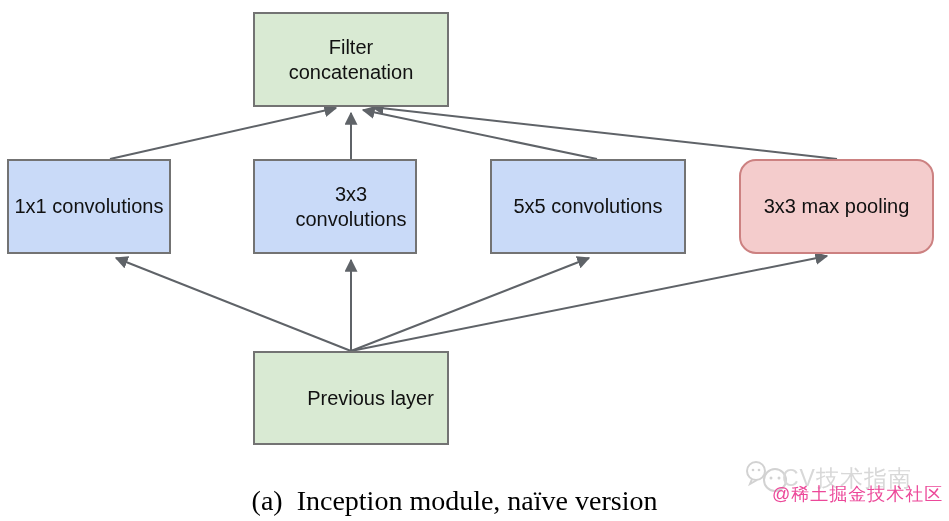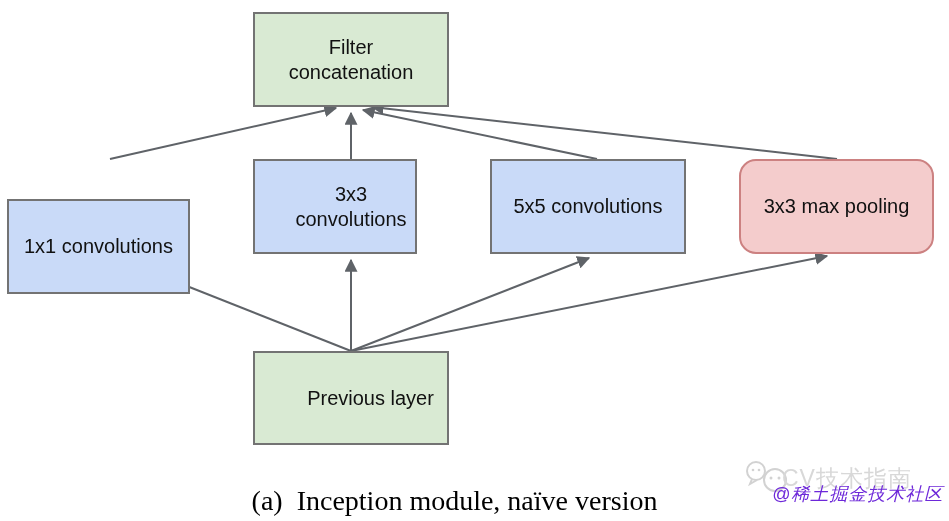--- a/index.html
+++ b/index.html
@@ -28,21 +28,21 @@
     color: #111111;
     line-height: 1.25;
   }
   .node .label { display: inline-block; }
   .green { background: #d9ead3; }
   .blue  { background: #c9daf8; }
   .red   { background: #f4cccc; border-color: #cc8181; }
 
   .node-filter   { left: 253px; top: 12px;  width: 196px; height: 95px; }
   .node-filter .label { max-width: 135px; }
-  .node-conv1    { left: 7px;   top: 159px; width: 183px; height: 95px; margin-top: 40px; }
+  .node-conv1    { left: 7px;   top: 159px; width: 164px; height: 95px; }
   .node-conv3    { left: 253px; top: 159px; width: 164px; height: 95px; padding-left: 32px; }
   .node-conv5    { left: 490px; top: 159px; width: 196px; height: 95px; }
   .node-pool     { left: 739px; top: 159px; width: 195px; height: 95px; border-radius: 17px; }
   .node-previous { left: 253px; top: 351px; width: 196px; height: 94px; padding-left: 39px; }
 
   .caption {
     position: absolute;
     left: 0; right: 40px;
     top: 474px;
     text-align: center;
@@ -67,23 +67,22 @@
     font-size: 23px;
     letter-spacing: 1px;
     color: #d8d8d8;
     white-space: nowrap;
   }
   .wm-community {
     position: absolute;
     left: 30px; top: 27px;
     font-size: 18px;
     letter-spacing: 1px;
-    color: #6d28d9;
+    color: #ec4899;
     white-space: nowrap;
-    font-style: italic;
   }
 </style>
 </head>
 <body>
 
 <div class="canvas">
 
   <svg class="edges" viewBox="0 0 949 521" xmlns="http://www.w3.org/2000/svg">
     <defs>
       <marker id="ah" viewBox="0 0 10 10" refX="9" refY="5" markerWidth="6.5" markerHeight="6.5" orient="auto">

